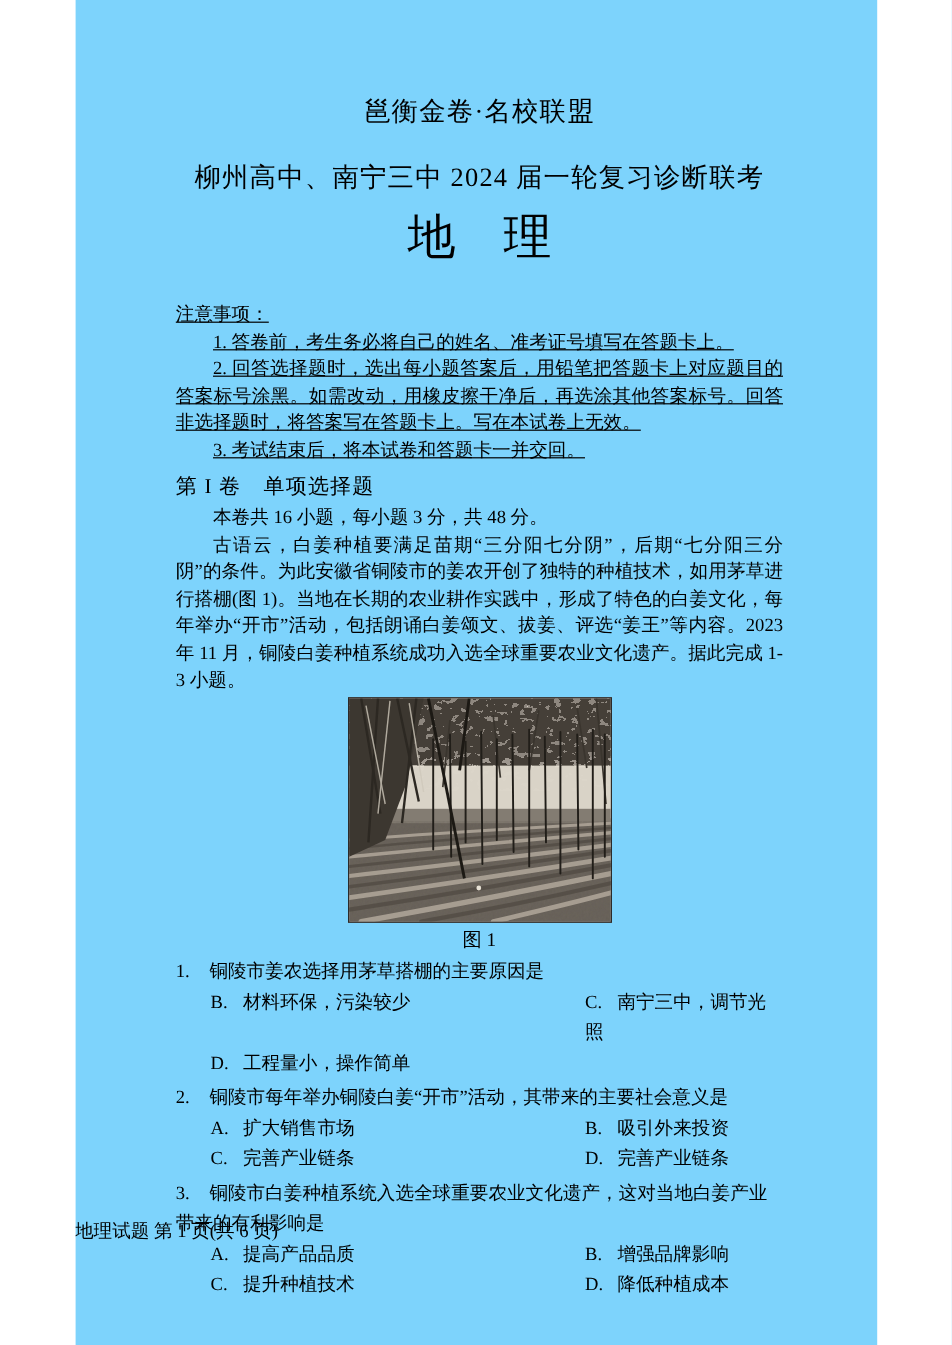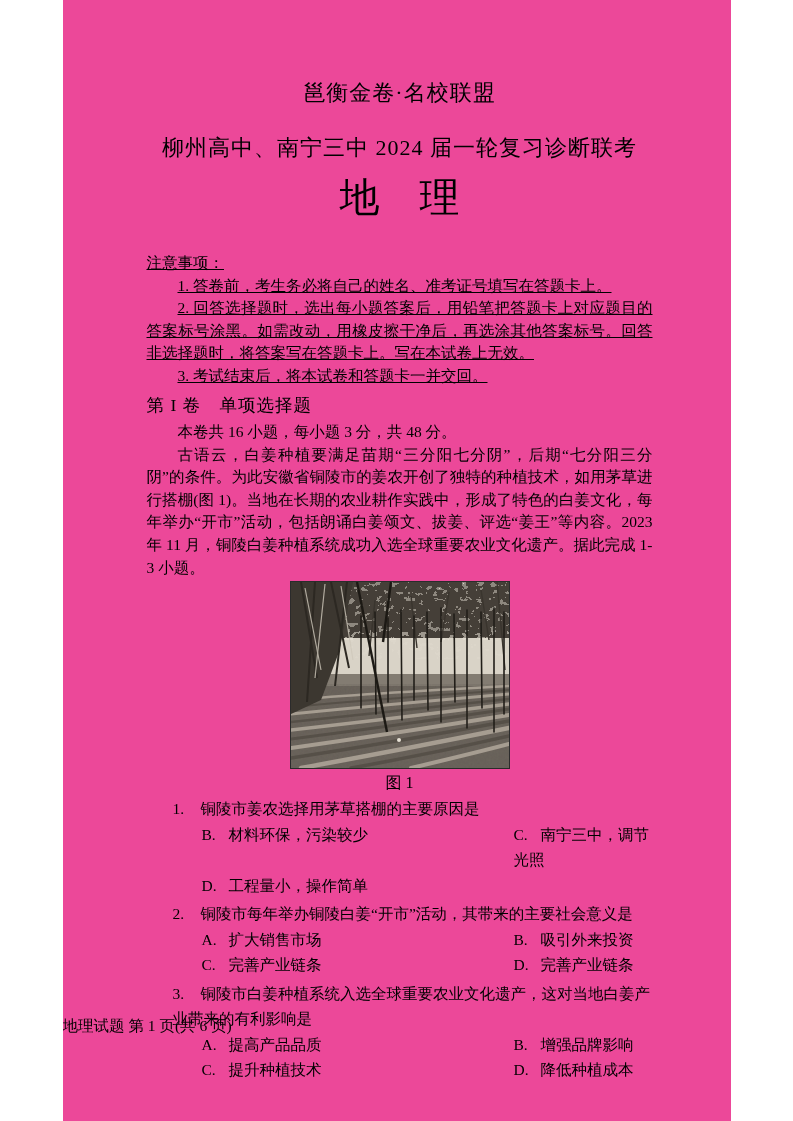--- a/index.html
+++ b/index.html
@@ -1,21 +1,21 @@
 <!DOCTYPE html>
 <html><head>
 <meta charset="utf-8">
 <style>
   html, body { margin: 0; padding: 0; background: #ffffff; }
   .page {
     position: relative;
     width: 668px;
     height: 1121px;
     margin: 0 auto;
-    background: #ec4899;
+    background: #7dd3fc;
     color: #000;
     font-family: "Liberation Serif", "DejaVu Serif", serif;
     box-sizing: border-box;
     padding: 80px 78px 0 84px;
     overflow: hidden;
   }
   .brand {
     text-align: center;
     font-size: 22px;
     line-height: 25px;
@@ -59,21 +59,21 @@
   }
   .figure { margin-top: 2px; text-align: center; }
   .photo-frame {
     display: inline-block;
     border: 1px solid #2b2b2b;
     line-height: 0;
     background: #8d867c;
   }
   .figure-caption { font-size: 16px; line-height: 21px; margin-top: 0; }
   .questions { margin-top: 2px; font-size: 15.5px; }
-  .question { margin-top: 3px; margin-left: 26px; }
+  .question { margin-top: 3px; }
   .q-stem { margin: 0; line-height: 25.5px; }
   .q-num { display: inline-block; width: 28px; }
   .options {
     display: grid;
     grid-template-columns: 312px 1fr;
     padding-left: 29px;
     line-height: 25.5px;
   }
   .opt-label { display: inline-block; min-width: 27px; }
   .footer {

